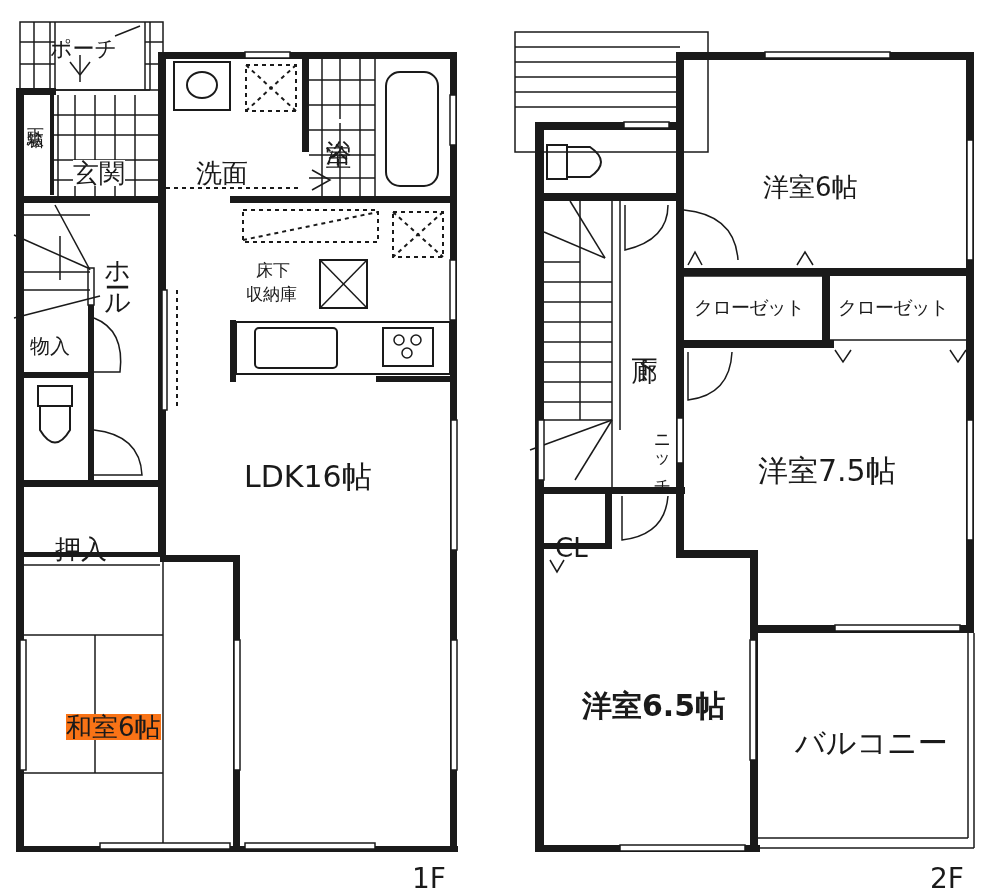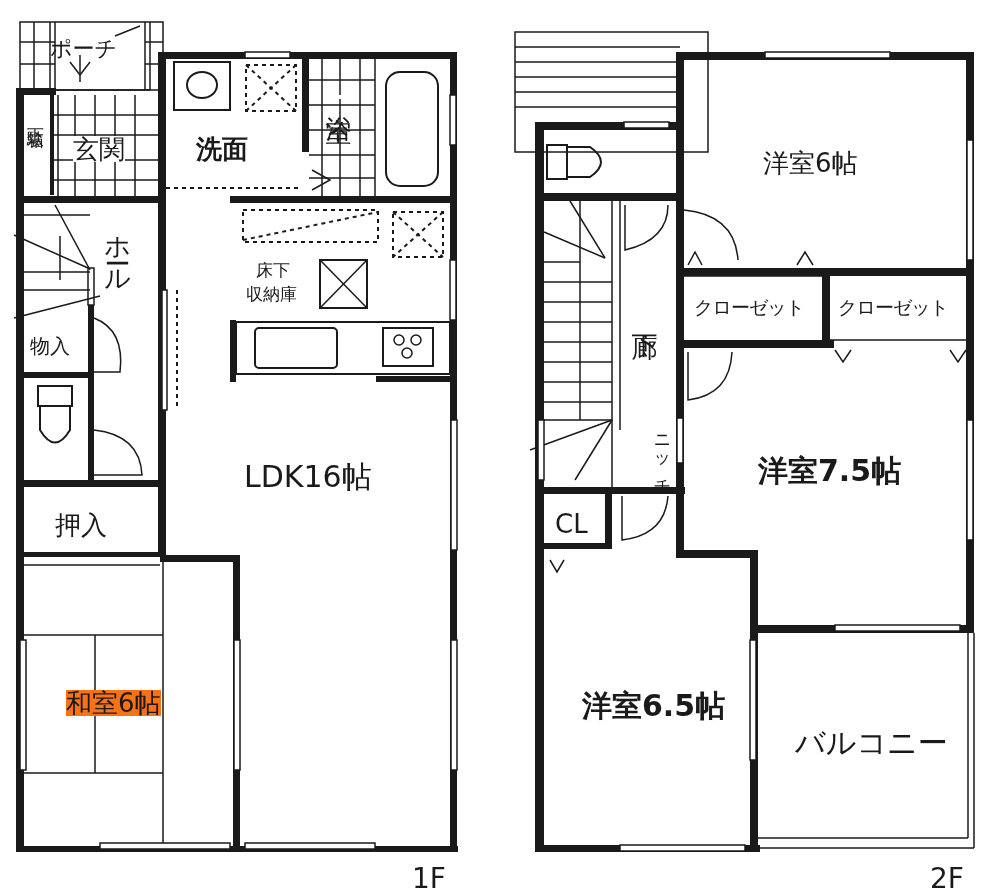--- a/index.html
+++ b/index.html
@@ -6,21 +6,21 @@
   body { width: 1000px; height: 893px; position: relative; overflow: hidden;
          font-family: "DejaVu Sans", "Liberation Sans", sans-serif; color: #1a1a1a; }
   #plan { position: absolute; left: 0; top: 0; width: 1000px; height: 893px; }
   .wall { fill: #1a1a1a; }
   .thin { stroke: #1a1a1a; stroke-width: 2; fill: none; }
   .thin1 { stroke: #1a1a1a; stroke-width: 1.5; fill: none; }
   .dash { stroke: #1a1a1a; stroke-width: 2; fill: none; stroke-dasharray: 4 4; }
   .win { fill: #ffffff; stroke: #1a1a1a; stroke-width: 1.5; }
   .lbl { position: absolute; white-space: nowrap; line-height: 1; color: #1a1a1a; }
   .big { font-size: 30px; margin-left: 12px; }
-  .mid { font-size: 26px; }
+  .mid { font-size: 26px; margin-top: 24px; }
   .sm  { font-size: 20px; }
   .xs  { font-size: 17px; }
   .vert { writing-mode: vertical-rl; text-orientation: upright; letter-spacing: 2px; }
   .floor-mark { font-size: 28px; position: absolute; }
 </style>
 </head>
 <body>
 
 <svg id="plan" viewBox="0 0 1000 893" xmlns="http://www.w3.org/2000/svg">
 
@@ -260,33 +260,33 @@
       <rect class="win" x="750" y="640" width="6" height="120"></rect>
       <rect class="win" x="835" y="625" width="125" height="6"></rect>
       <rect class="win" x="620" y="845" width="125" height="6"></rect>
     </g>
   </g>
 </svg>
 
 <div class="lbl sm" style="left:50px; top:38px; font-size:22px;">ポーチ</div>
 <div class="lbl xs vert" style="left:27px; top:115px; background:#fff;">下駄箱</div>
 <div class="lbl mid" style="left:73px; top:136px; background:#fff;">玄関</div>
-<div class="lbl mid" style="left:196px; top:136px;font-weight:bold;">洗面</div>
+<div class="lbl mid" style="left:196px; top:136px;">洗面</div>
 <div class="lbl mid vert" style="left:326px; top:95px; background:#fff;">浴室</div>
 <div class="lbl mid vert" style="left:105px; top:218px;">ホール</div>
 <div class="lbl sm" style="left:30px; top:336px;">物入</div>
 <div class="lbl xs" style="left:256px; top:262px;">床下</div>
 <div class="lbl xs" style="left:246px; top:286px;">収納庫</div>
 <div class="lbl big" style="left:232px; top:462px;">LDK16帖</div>
 <div class="lbl mid" style="left:55px; top:512px;">押入</div>
 <div class="lbl mid" style="left:66px; top:690px; background:#f97316;">和室6帖</div>
 <div class="floor-mark" style="left:412px; top:862px;">1F</div>
 
 <div class="lbl mid" style="left:763px; top:150px;">洋室6帖</div>
 <div class="lbl sm" style="left:694px; top:298px; font-size:19px; letter-spacing:-1px;">クローゼット</div>
 <div class="lbl sm" style="left:838px; top:298px; font-size:19px; letter-spacing:-1px;">クローゼット</div>
 <div class="lbl mid vert" style="left:632px; top:312px;">廊下</div>
 <div class="lbl xs vert" style="left:654px; top:424px;">ニッチ</div>
-<div class="lbl big" style="left:746px; top:456px;font-weight:bold;">洋室7.5帖</div>
+<div class="lbl big" style="left:746px; top:456px;">洋室7.5帖</div>
 <div class="lbl mid" style="left:555px; top:511px;">CL</div>
 <div class="lbl big" style="left:570px; top:691px;font-weight:bold;">洋室6.5帖</div>
 <div class="lbl big" style="left:783px; top:728px;">バルコニー</div>
 <div class="floor-mark" style="left:930px; top:862px;">2F</div>
 
 </body></html>

